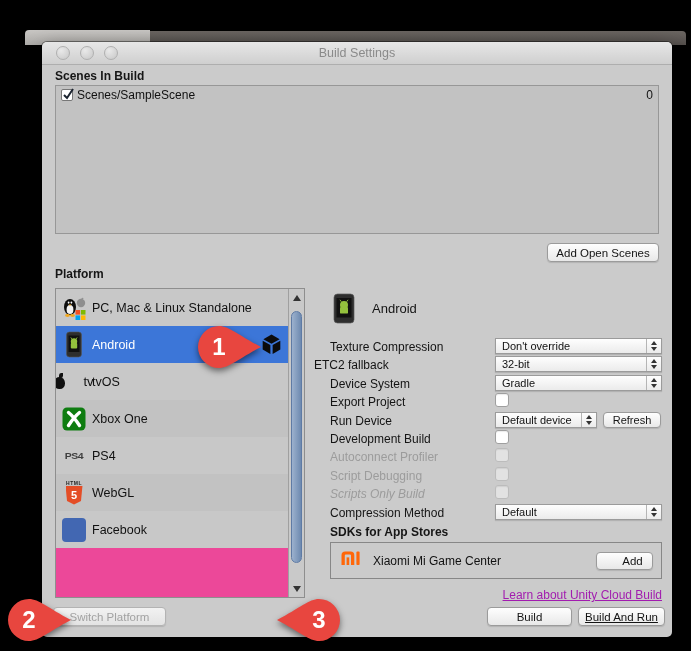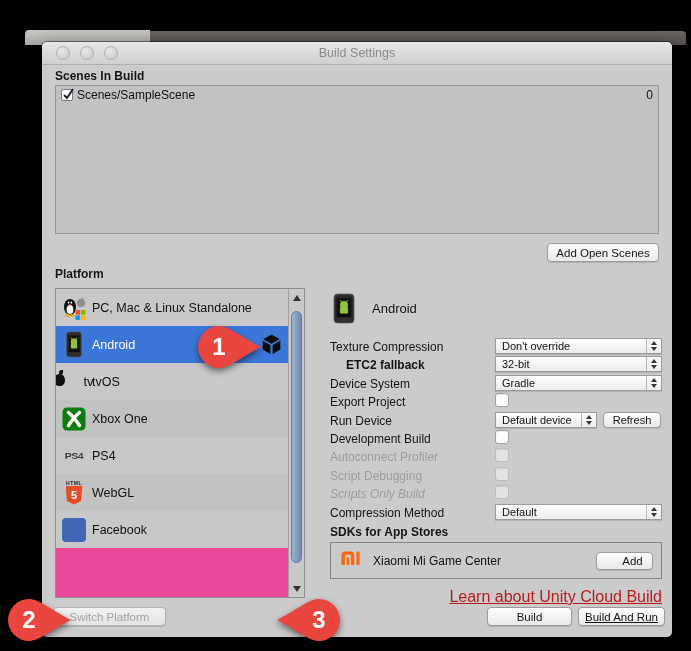--- a/index.html
+++ b/index.html
@@ -80,37 +80,37 @@
   .chk{position:absolute;width:14px;height:14px;background:#fff;border:1px solid #9f9f9f;
     border-radius:3px;box-sizing:border-box;box-shadow:inset 0 1px 1px rgba(0,0,0,.08);}
   .chk.dis{background:#e2e2e2;border-color:#bcbcbc;}
 
   .sdk-box{position:absolute;left:288px;top:500px;width:332px;height:37px;
     border:1px solid #878787;box-sizing:border-box;display:flex;align-items:center;padding:0 8px;}
   .sdk-label{font-size:12px;color:#111;margin-left:11px;}
   .sdk-grow{flex:1;}
 
   .cloud-link{position:absolute;top:546px;left:288px;width:332px;text-align:right;
-    font-size:16px;color:#b91c1c;text-decoration:underline;cursor:pointer;}
+    font-size:12px;color:#a21caf;text-decoration:underline;cursor:pointer;}
 
   
   .badge{position:absolute;filter:drop-shadow(0 3px 3px rgba(0,0,0,.5));}
   .badge .num{position:absolute;color:#fff;font-size:24px;font-weight:bold;
     width:42px;text-align:center;top:8px;}
 
   
   .ps4-text{font-weight:bold;font-size:10.5px;color:#3f3f3f;letter-spacing:-0.5px;transform:scaleY(.8);}
   .webgl-wrap{display:flex;flex-direction:column;align-items:center;line-height:1;}
   .webgl-html{font-size:5px;font-weight:bold;color:#222;letter-spacing:.5px;}
   .webgl-shield{width:17px;height:19px;background:#e44d26;
     clip-path:polygon(0 0,100% 0,91% 82%,50% 100%,9% 82%);
     display:flex;align-items:center;justify-content:center;
     color:#fff;font-weight:bold;font-size:11px;}
   .fb-icon{width:24px;height:24px;border-radius:4px;background:#4267b2;position:relative;overflow:hidden;}
-  .tv-wrap{display:flex;align-items:flex-start;gap:18px;}
+  .tv-wrap{display:flex;align-items:flex-end;gap:18px;}
   .apple-dot{width:11px;height:12px;background:#111;border-radius:50% 50% 46% 46%;position:relative;}
   .apple-dot::before{content:"";position:absolute;left:5px;top:-4px;width:4px;height:5px;background:#111;border-radius:50% 0;}
   .tv-text{font-size:13px;color:#111;letter-spacing:0;}
 </style>
 </head>
 <body>
 
 <div class="bg-strip-light"></div>
 <div class="bg-strip-dark"></div>
 
@@ -261,21 +261,21 @@
 
   <span class="lbl" style="left:288px;top:298px;">Texture Compression</span>
   <div class="dd" style="left:453px;top:296px;width:167px;">
     <span>Don't override</span>
     <span class="step">
         <span class="t-u"></span>
         <span class="t-d"></span>
       </span>
   </div>
 
-  <span class="lbl" style="left:304px;top:316px;font-weight:bold;">ETC2 fallback</span>
+  <span class="lbl" style="left:272px;top:316px;">ETC2 fallback</span>
   <div class="dd" style="left:453px;top:314px;width:167px;">
     <span>32-bit</span>
     <span class="step">
         <span class="t-u"></span>
         <span class="t-d"></span>
       </span>
   </div>
 
   <span class="lbl" style="left:288px;top:335px;">Device System</span>
   <div class="dd" style="left:453px;top:333px;width:167px;">

